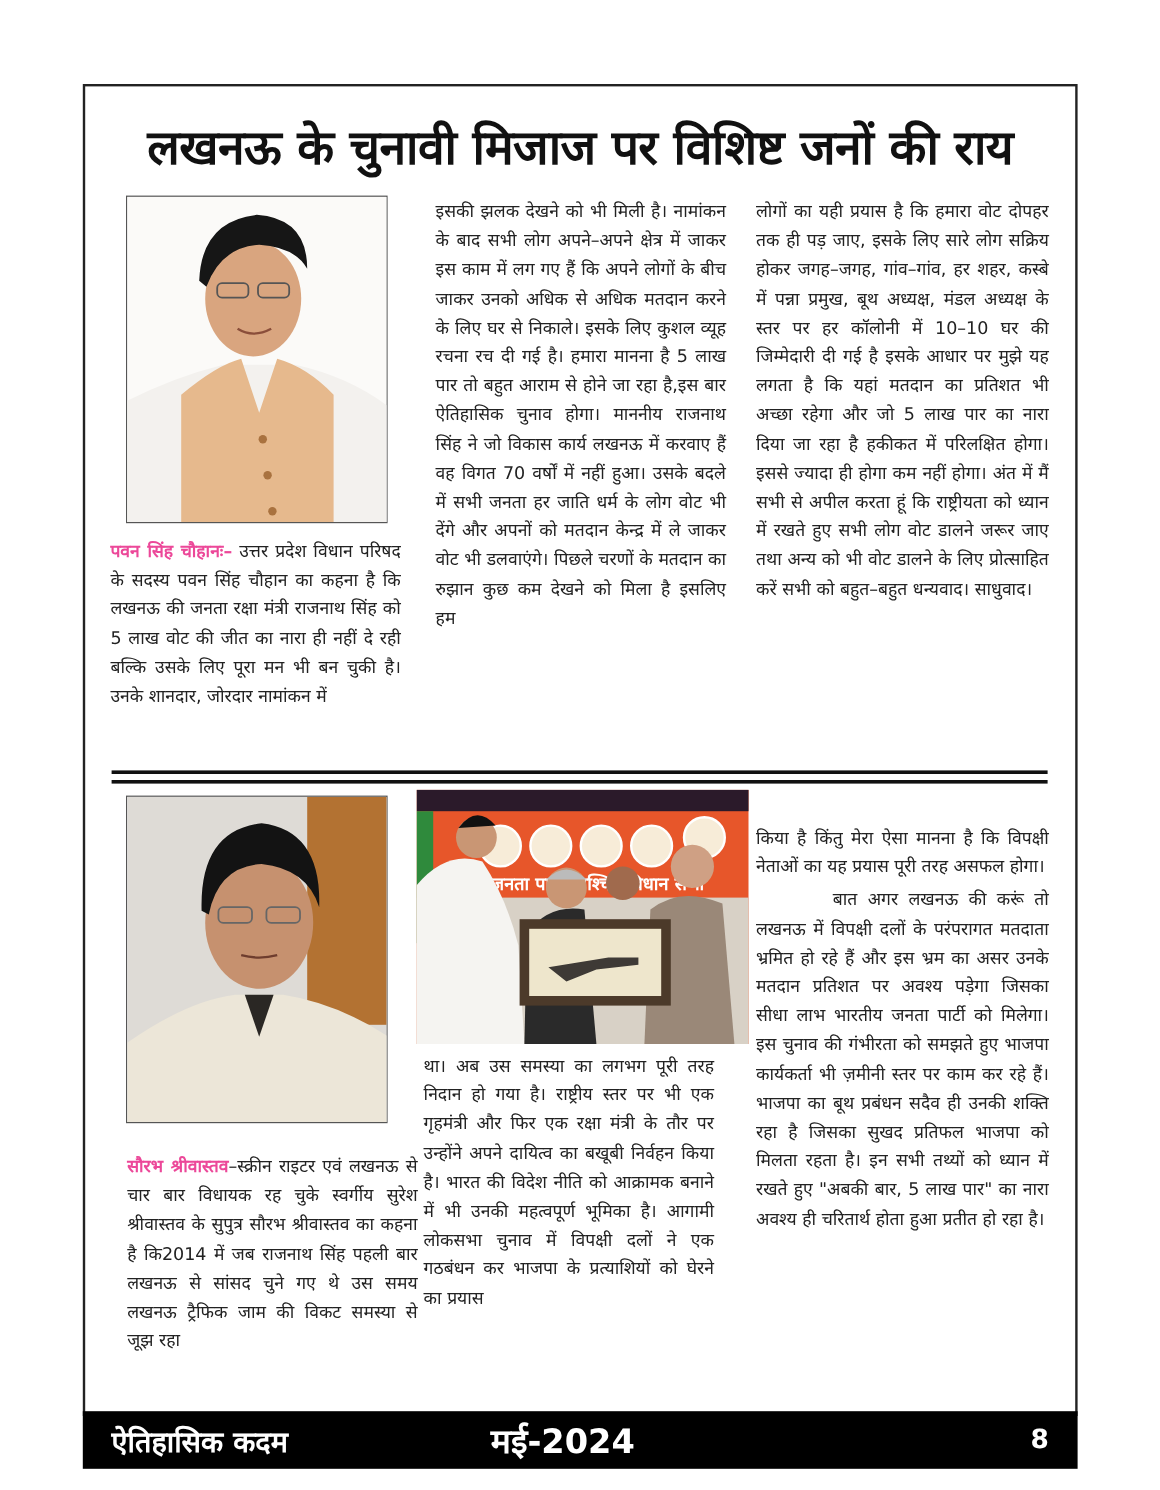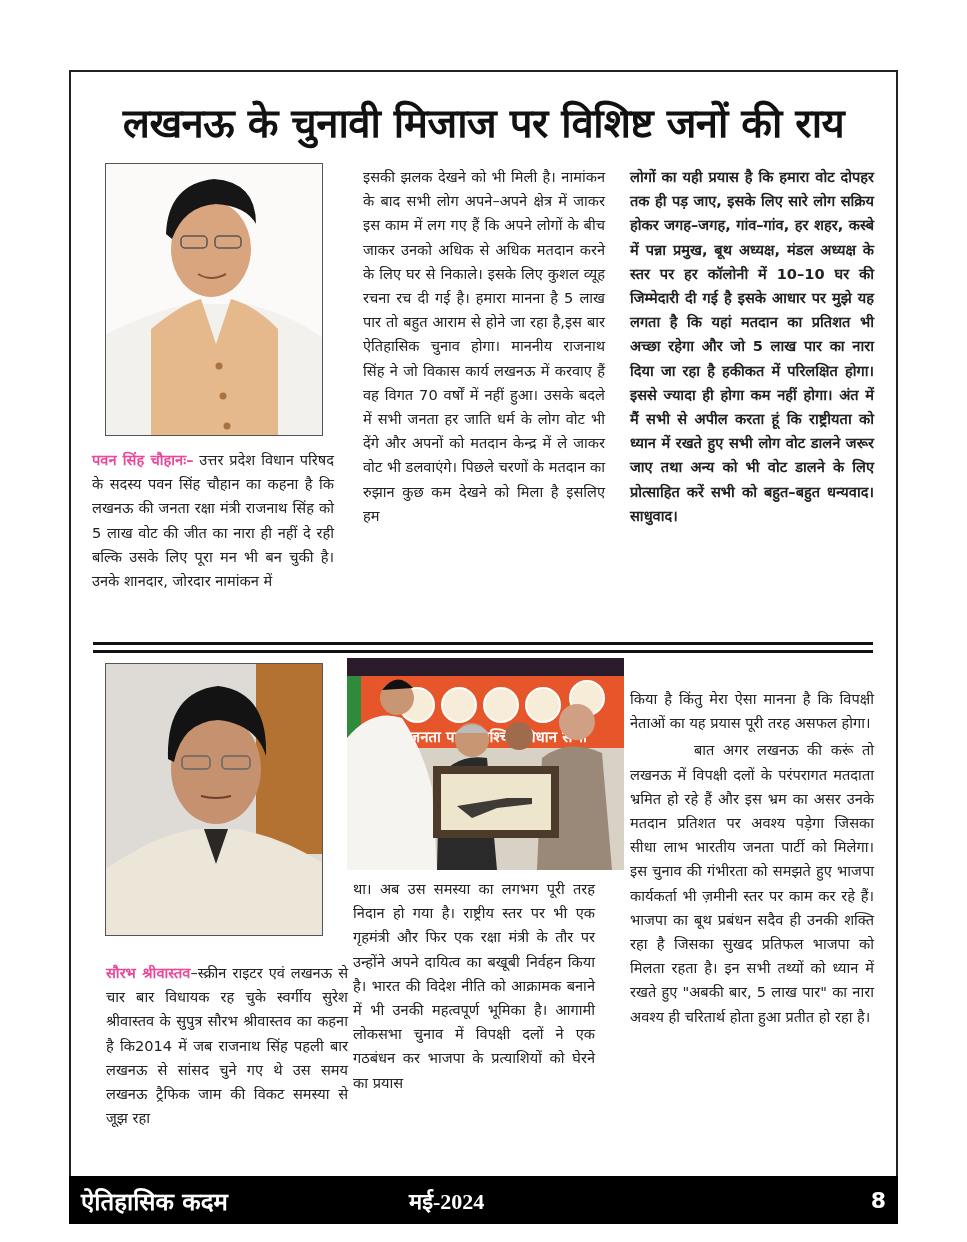--- a/index.html
+++ b/index.html
@@ -12,23 +12,23 @@
               font-size:40px; letter-spacing:-0.5px; color:#111; white-space:nowrap; }
   .photo { position:absolute; border:1px solid #555; box-sizing:border-box; overflow:hidden; }
   .col { position:absolute; font-size:14.6px; line-height:24.2px; text-align:justify;
          color:#222; }
   .col p { margin:3px; }
   .col .name { font-weight:bold; color:#ec4899; }
   .col .indent { display:inline-block; width:64px; }
   .divider { position:absolute; left:22px; width:780px; height:0; border-top:3px solid #111; }
   .footer { position:absolute; left:69px; top:1176px; width:829px; height:48px; background:#000;
             color:#fff; display:flex; align-items:center; justify-content:space-between;
-            padding:0 12px; box-sizing:border-box; font-weight:bold; }
+            padding:0 24px; box-sizing:border-box; font-weight:bold; }
   .footer .mag { font-size:24px; font-family:"DejaVu Serif","Liberation Serif",serif; }
-  .footer .date { font-size:22px; position:absolute; left:340px;font-family:Liberation Serif, serif; }
+  .footer .date { font-size:28px; position:absolute; left:340px; }
   .footer .pg { font-size:22px; }
 </style>
 </head>
 <body>
 
 <div class="page-frame">
   <div class="headline">लखनऊ के चुनावी मिजाज पर विशिष्ट जनों की राय</div>
 
   <div class="photo" style="left:34px; top:91px; width:218px; height:273px; background:#fdfdfd;">
     <svg width="218" height="273" viewBox="0 0 218 273">
@@ -47,21 +47,21 @@
   </div>
 
   <div class="col" style="left:18px; top:373px; width:248px;">
     <p><span class="name">पवन सिंह चौहानः–</span><span> उत्तर प्रदेश विधान परिषद के सदस्य पवन सिंह चौहान का कहना है कि लखनऊ की जनता रक्षा मंत्री राजनाथ सिंह को 5 लाख वोट की जीत का नारा ही नहीं दे रही बल्कि उसके लिए पूरा मन भी बन चुकी है। उनके शानदार, जोरदार नामांकन में</span></p>
   </div>
 
   <div class="col" style="left:289px; top:90px; width:248px;">
     <p>इसकी झलक देखने को भी मिली है। नामांकन के बाद सभी लोग अपने–अपने क्षेत्र में जाकर इस काम में लग गए हैं कि अपने लोगों के बीच जाकर उनको अधिक से अधिक मतदान करने के लिए घर से निकाले। इसके लिए कुशल व्यूह रचना रच दी गई है। हमारा मानना है 5 लाख पार तो बहुत आराम से होने जा रहा है,इस बार ऐतिहासिक चुनाव होगा। माननीय राजनाथ सिंह ने जो विकास कार्य लखनऊ में करवाए हैं वह विगत 70 वर्षों में नहीं हुआ। उसके बदले में सभी जनता हर जाति धर्म के लोग वोट भी देंगे और अपनों को मतदान केन्द्र में ले जाकर वोट भी डलवाएंगे। पिछले चरणों के मतदान का रुझान कुछ कम देखने को मिला है इसलिए हम</p>
   </div>
 
-  <div class="col" style="left:556px; top:90px; width:250px;font-weight:bold;">
+  <div class="col" style="left:556px; top:90px; width:250px;">
     <p>लोगों का यही प्रयास है कि हमारा वोट दोपहर तक ही पड़ जाए, इसके लिए सारे लोग सक्रिय होकर जगह–जगह, गांव–गांव, हर शहर, कस्बे में पन्ना प्रमुख, बूथ अध्यक्ष, मंडल अध्यक्ष के स्तर पर हर कॉलोनी में 10–10 घर की जिम्मेदारी दी गई है इसके आधार पर मुझे यह लगता है कि यहां मतदान का प्रतिशत भी अच्छा रहेगा और जो 5 लाख पार का नारा दिया जा रहा है  हकीकत में परिलक्षित होगा। इससे ज्यादा ही होगा कम नहीं होगा। अंत में मैं सभी से अपील करता हूं कि राष्ट्रीयता को ध्यान में रखते हुए सभी लोग वोट डालने जरूर जाए तथा अन्य को भी वोट डालने के लिए प्रोत्साहित करें सभी को बहुत–बहुत धन्यवाद। साधुवाद।</p>
   </div>
 
   <div class="divider" style="top:570px;"></div>
   <div class="divider" style="top:578px;"></div>
 
   <div class="photo" style="left:34px; top:591px; width:218px; height:273px;">
     <svg width="218" height="273" viewBox="0 0 218 273">
       <rect width="218" height="273" fill="#dedbd6"></rect>
       <rect x="150" y="0" width="68" height="190" fill="#b37232"></rect>

